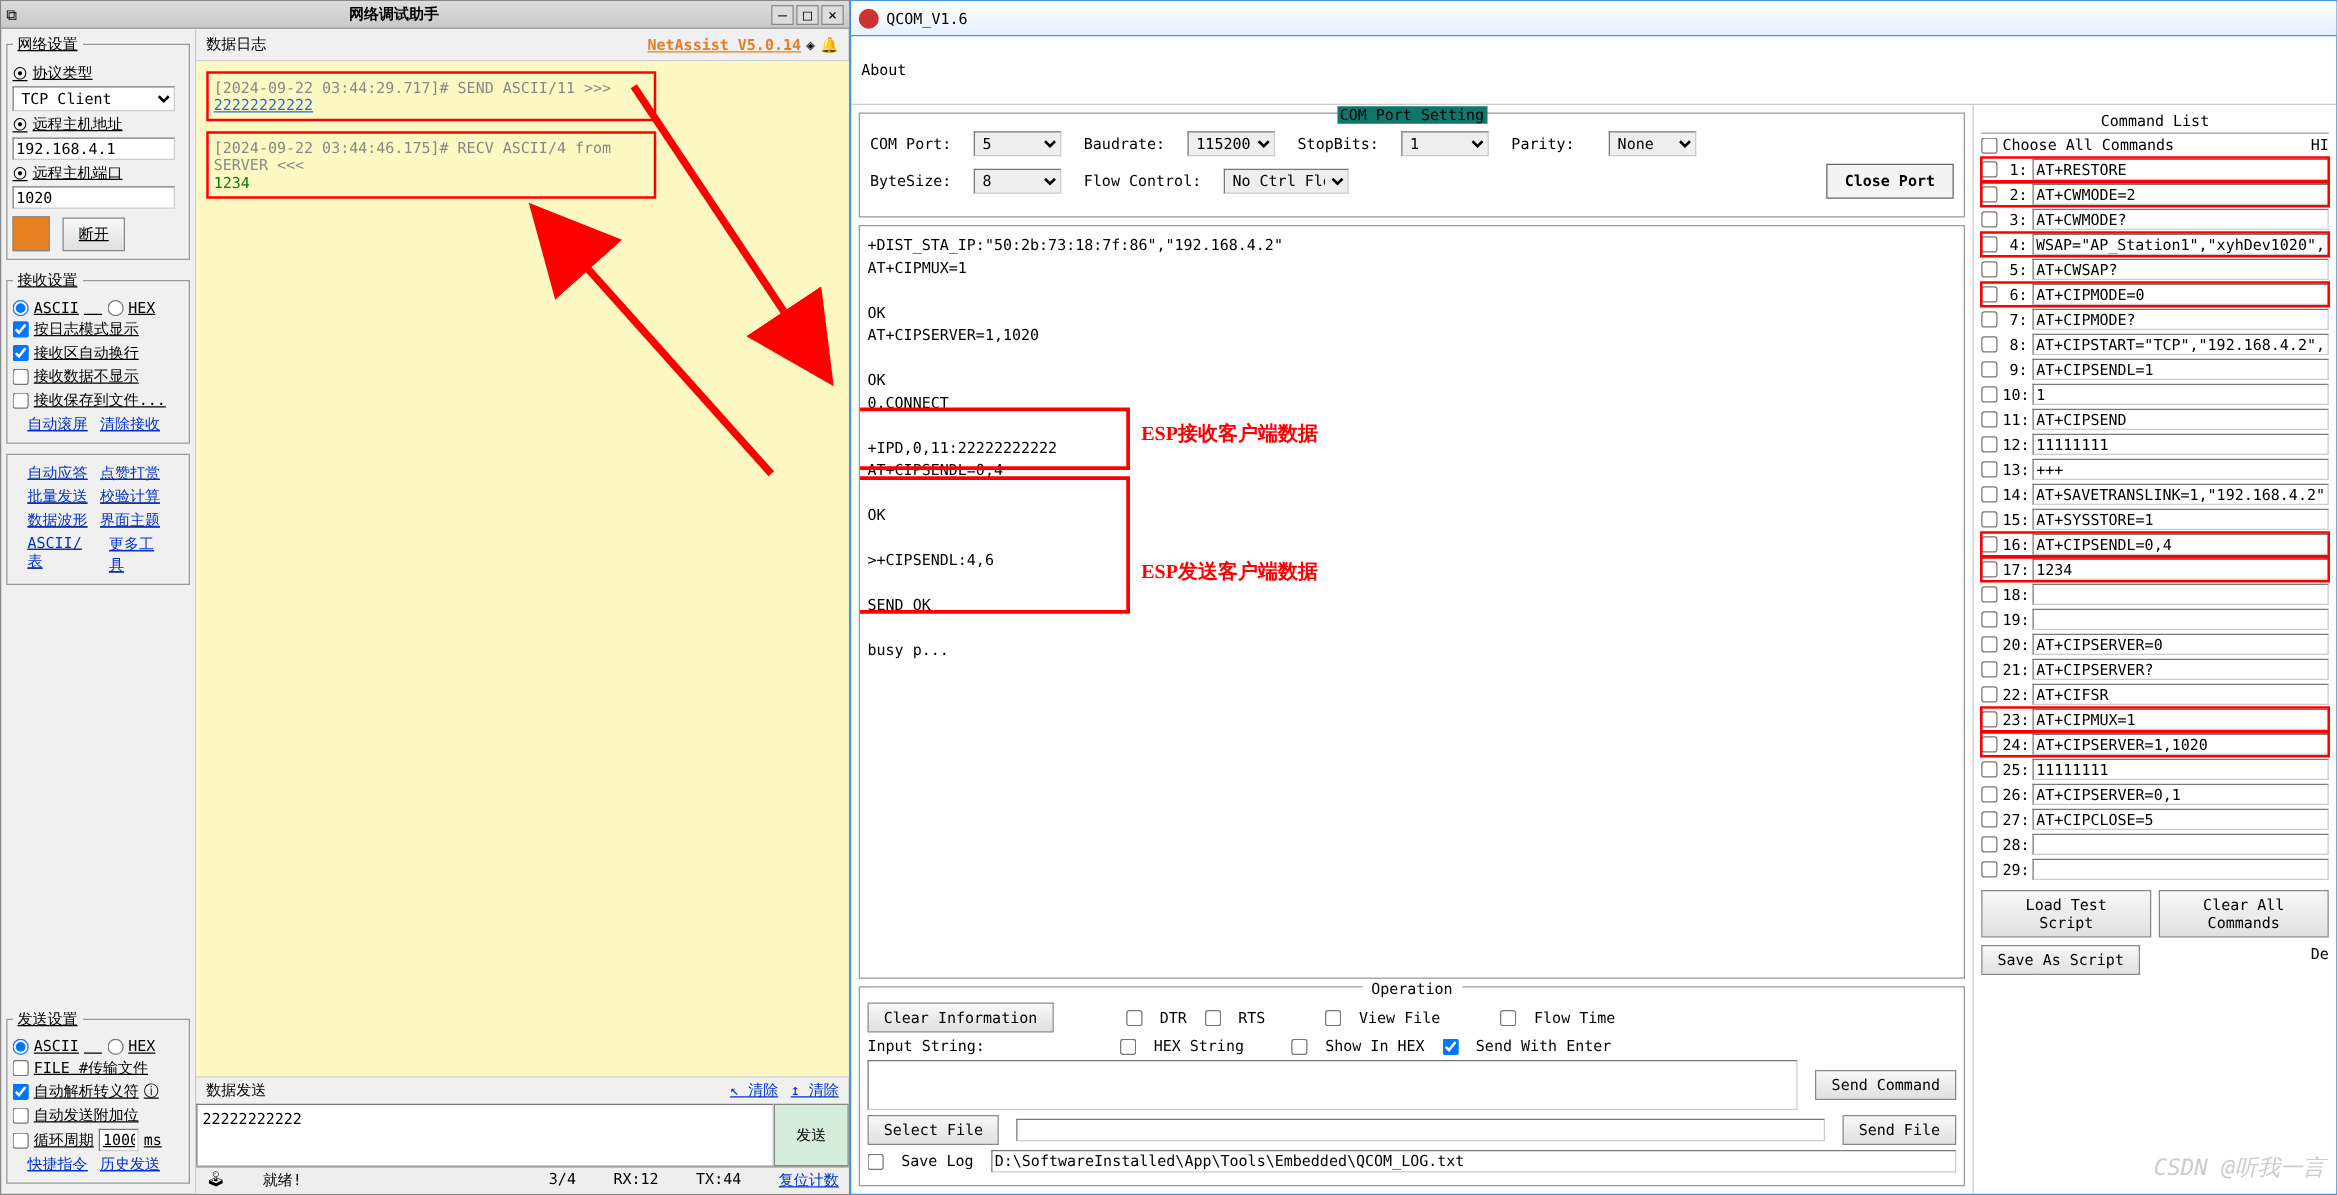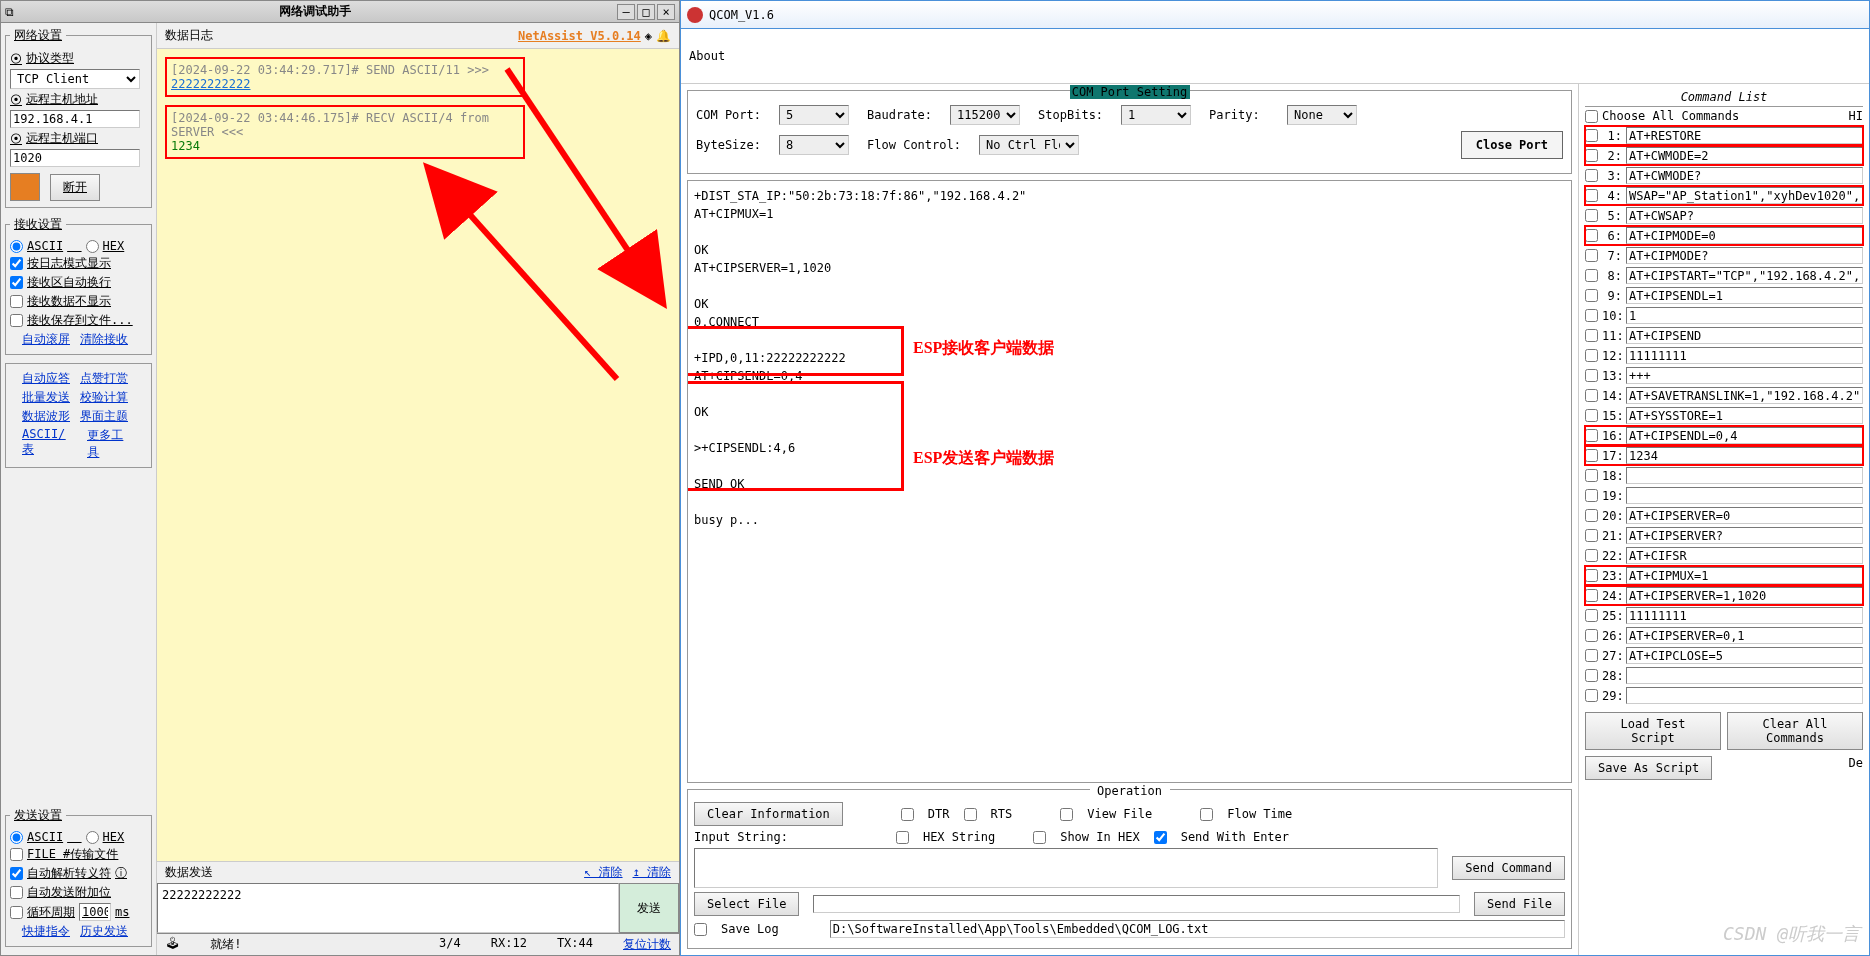--- a/index.html
+++ b/index.html
@@ -53,21 +53,21 @@
 .q-port-row { display: flex; gap: 18px; align-items: center; margin: 6px 0; }
 .q-port-row label { min-width: 60px; }
 .q-port select { width: 70px; background: #eee; }
 .q-close-port { margin-left: auto; font-weight: bold; padding: 6px 14px; border: 1px solid #666; background: #f4f4f4; }
 .q-terminal { flex: 1; border: 1px solid #999; background: #fff; padding: 6px; font-family: monospace; line-height: 1.5; position: relative; overflow: hidden; }
 .q-ops { border: 1px solid #999; padding: 6px; }
 .q-ops-title { text-align: center; margin-top: -12px; background: #fff; width: 80px; margin-left: auto; margin-right: auto; }
 .q-ops-row { display: flex; gap: 14px; align-items: center; margin: 4px 0; }
 .q-input-string { flex: 1; height: 40px; border: 1px inset #ccc; }
 .q-right { width: 290px; padding: 6px; display: flex; flex-direction: column; position: relative; }
-.q-cmd-title { text-align: center; border-bottom: 1px solid #999; padding-bottom: 2px; position: relative; font-style: italic; }
+.q-cmd-title { text-align: center; border-bottom: 1px solid #999; padding-bottom: 2px; position: relative; }
 .cmd-row { display: flex; align-items: center; gap: 4px; margin: 1px 0; height: 19px; }
 .cmd-num { width: 20px; text-align: right; }
 .cmd-input { flex: 1; border: 1px solid #888; padding: 0 2px; height: 17px; font-family: monospace; font-size: 11px; }
 .cmd-group-red { outline: 2px solid red; outline-offset: -1px; }
 .q-cmd-btns { display: flex; gap: 6px; margin-top: 6px; }
 
 
 .red-box { position: absolute; border: 3px solid red; pointer-events: none; }
 .red-text { position: absolute; color: red; font-size: 16px; font-weight: bold; pointer-events: none; font-family: "SimSun"; }
 svg.overlay { position: absolute; top: 0; left: 0; pointer-events: none; }
@@ -310,21 +310,21 @@
             <button class="btn">Send Command</button>
           </div>
           <div class="q-ops-row">
             <button class="btn">Select File</button>
             <input type="text" style="flex: 1 1 0%;">
             <button class="btn">Send File</button>
           </div>
           <div class="q-ops-row">
             <input type="checkbox" style="">
               <span>Save Log</span>
-            <input type="text" style="flex: 1 1 0%; margin-left: 37px;" value="D:\SoftwareInstalled\App\Tools\Embedded\QCOM_LOG.txt">
+            <input type="text" style="flex: 1 1 0%;" value="D:\SoftwareInstalled\App\Tools\Embedded\QCOM_LOG.txt">
           </div>
         </div>
       </div>
       <div class="q-right">
 
         <div class="q-cmd-title">Command List</div>
         <div class="ctrl">
             <input type="checkbox" style="">
             <span>Choose All Commands</span>
             <span style="flex:1"></span>

